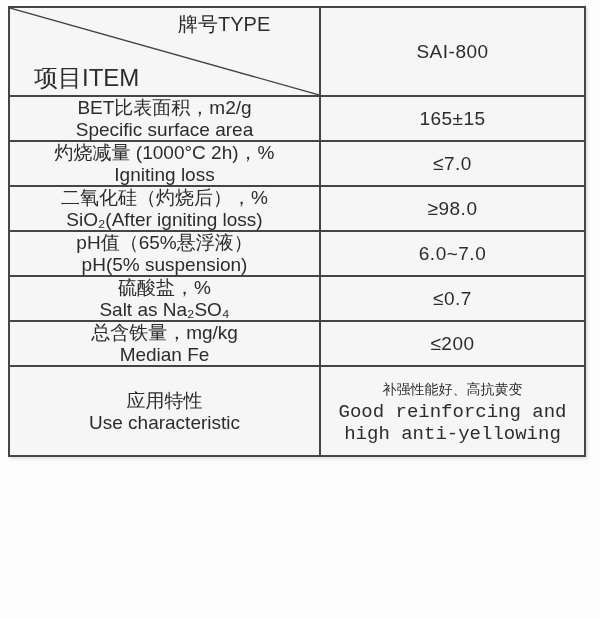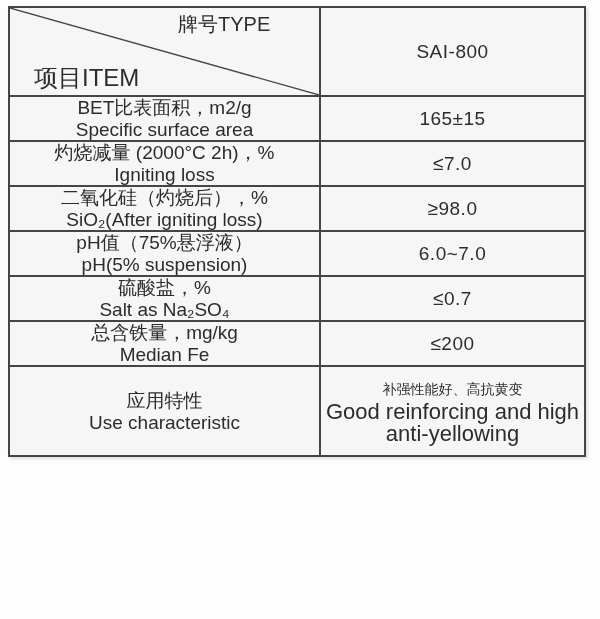--- a/index.html
+++ b/index.html
@@ -66,21 +66,21 @@
     margin-left: 24px;
   }
 
   tr.row td { height: 43px; }
   tr.row-tall td { height: 88px; }
 
   .zh { font-size: 19px; line-height: 22px; }
   .en { font-size: 19px; line-height: 21px; }
   .val { font-size: 20px; letter-spacing: 0.5px; }
   .val-zh { font-size: 14px; line-height: 23px; }
-  .val-en { font-size: 22px; line-height: 22px; }
+  .val-en { font-size: 19px; line-height: 22px; font-family: Liberation Mono, monospace; }
 </style>
 </head>
 <body>
 
 <table class="spec-table">
   <colgroup>
       <col class="c1">
       <col class="c2">
     </colgroup>
 
@@ -101,37 +101,37 @@
     <td>
       <div class="zh">BET比表面积，m2/g</div>
       <div class="en">Specific surface area</div>
     </td>
     <td class="val">165±15</td>
   </tr>
 
 
   <tr class="row">
     <td>
-      <div class="zh">灼烧减量 (2000°C 2h)，%</div>
+      <div class="zh">灼烧减量 (1000°C 2h)，%</div>
       <div class="en">Igniting loss</div>
     </td>
     <td class="val">≤7.0</td>
   </tr>
 
   <tr class="row">
     <td>
       <div class="zh">二氧化硅（灼烧后），%</div>
       <div class="en">SiO₂(After igniting loss)</div>
     </td>
     <td class="val">≥98.0</td>
   </tr>
 
   <tr class="row">
     <td>
-      <div class="zh">pH值（75%悬浮液）</div>
+      <div class="zh">pH值（65%悬浮液）</div>
       <div class="en">pH(5% suspension)</div>
     </td>
     <td class="val">6.0~7.0</td>
   </tr>
 
 
   <tr class="row">
     <td>
       <div class="zh">硫酸盐，%</div>
       <div class="en">Salt as Na₂SO₄</div>

